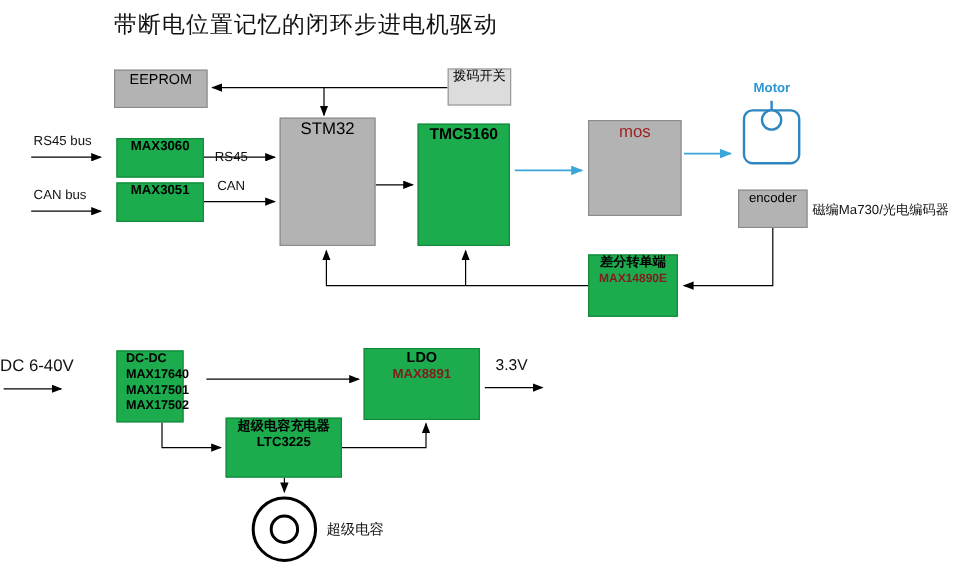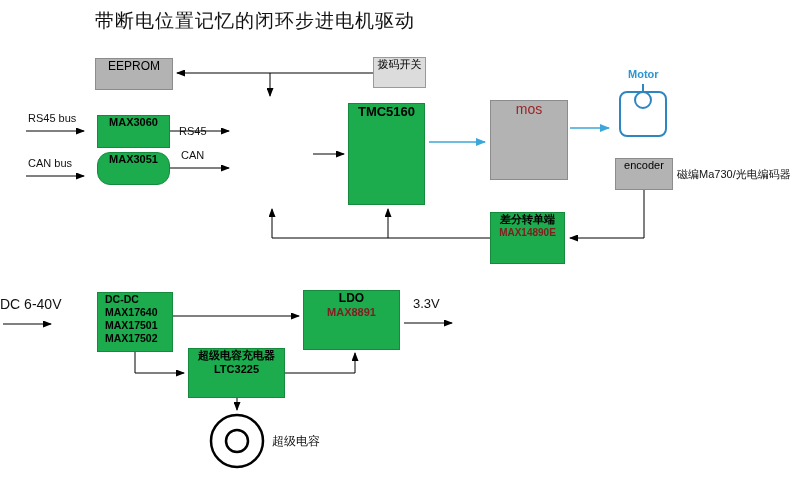--- a/index.html
+++ b/index.html
@@ -84,45 +84,48 @@
   </div>
 
   <div class="box lightgray" style="left:373px;top:57px;width:53px;height:31px;font-size:11px;">
     <span>拨码开关</span>
   </div>
 
   <div class="box green" style="left:97px;top:115px;width:73px;height:33px;font-size:11px;">
     <span>MAX3060</span>
   </div>
 
-  <div class="box green" style="left:97px;top:152px;width:73px;height:33px;font-size:11px;border-radius:13px;">
+  <div class="box green" style="left:97px;top:152px;width:73px;height:33px;font-size:11px;">
     <span>MAX3051</span>
   </div>
 
+  <div class="box gray big" style="left:233px;top:98px;width:80px;height:107px;">
+    <span>STM32</span>
+  </div>
 
   <div class="box green" style="left:348px;top:103px;width:77px;height:102px;font-size:13px;">
     <span>TMC5160</span>
   </div>
 
   <div class="box gray" style="left:490px;top:100px;width:78px;height:80px;">
     <span class="mos-text">mos</span>
   </div>
 
   <div class="abs motor-lbl" style="left:628px;top:68px;">Motor</div>
 
   <div class="box gray" style="left:615px;top:158px;width:58px;height:32px;font-size:11px;">
     <span>encoder</span>
   </div>
 
   <div class="box green" style="left:490px;top:212px;width:75px;height:52px;">
     <span style="font-size:11px;">差分转单端</span>
     <span class="maroon" style="font-size:10px;">MAX14890E</span>
   </div>
 
-  <div class="box green dc-lines" style="left:97px;top:292px;width:76px;height:60px;">
+  <div class="box green dc-lines" style="left:97px;top:292px;width:56px;height:60px;">
     <span>DC-DC</span>
     <span>MAX17640</span>
     <span>MAX17501</span>
     <span>MAX17502</span>
   </div>
 
   <div class="box green" style="left:303px;top:290px;width:97px;height:60px;">
     <span style="font-size:12px;">LDO</span>
     <span class="maroon" style="font-size:11px;">MAX8891</span>
   </div>

